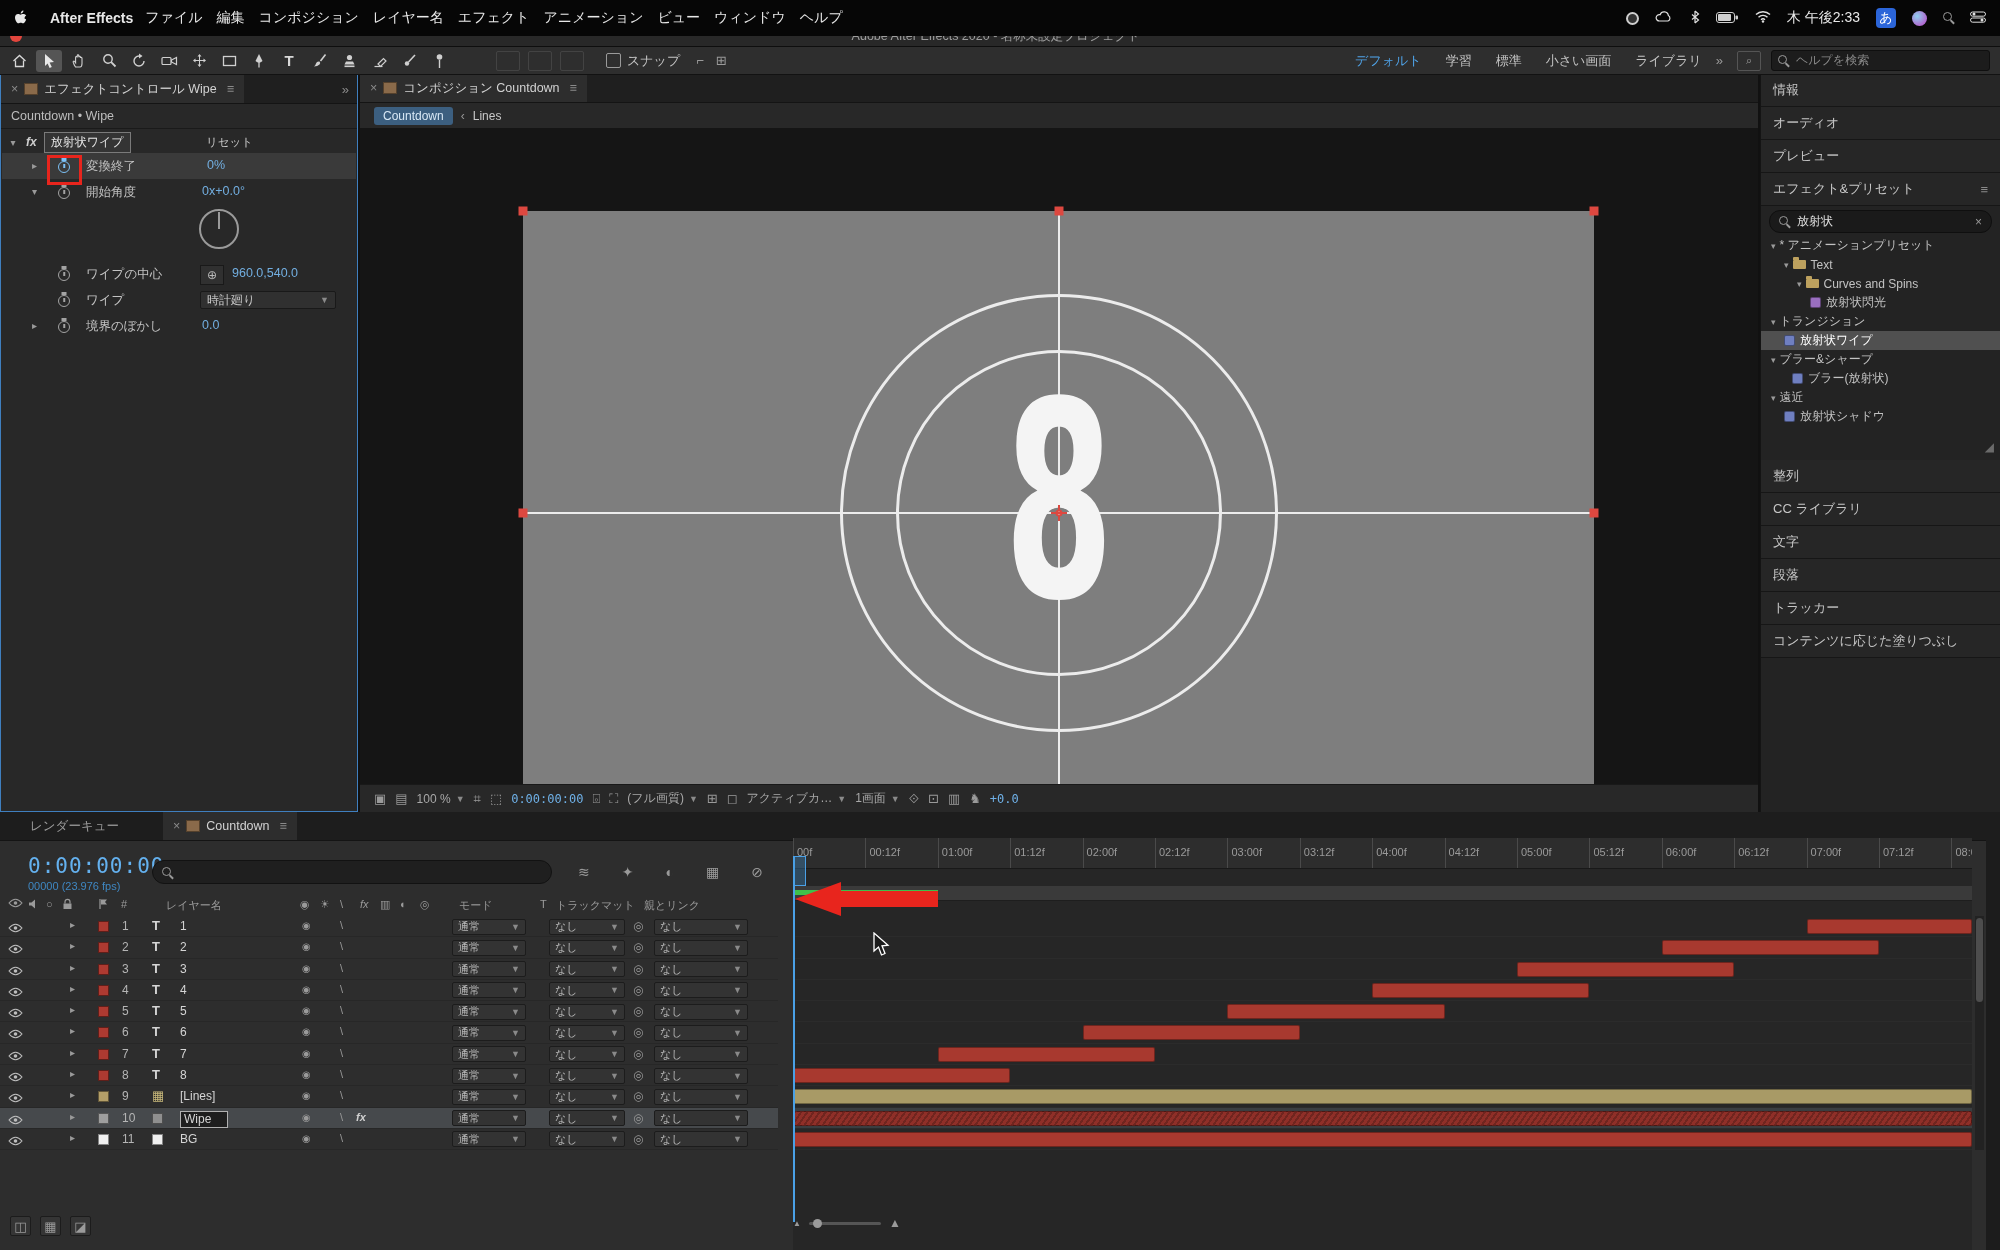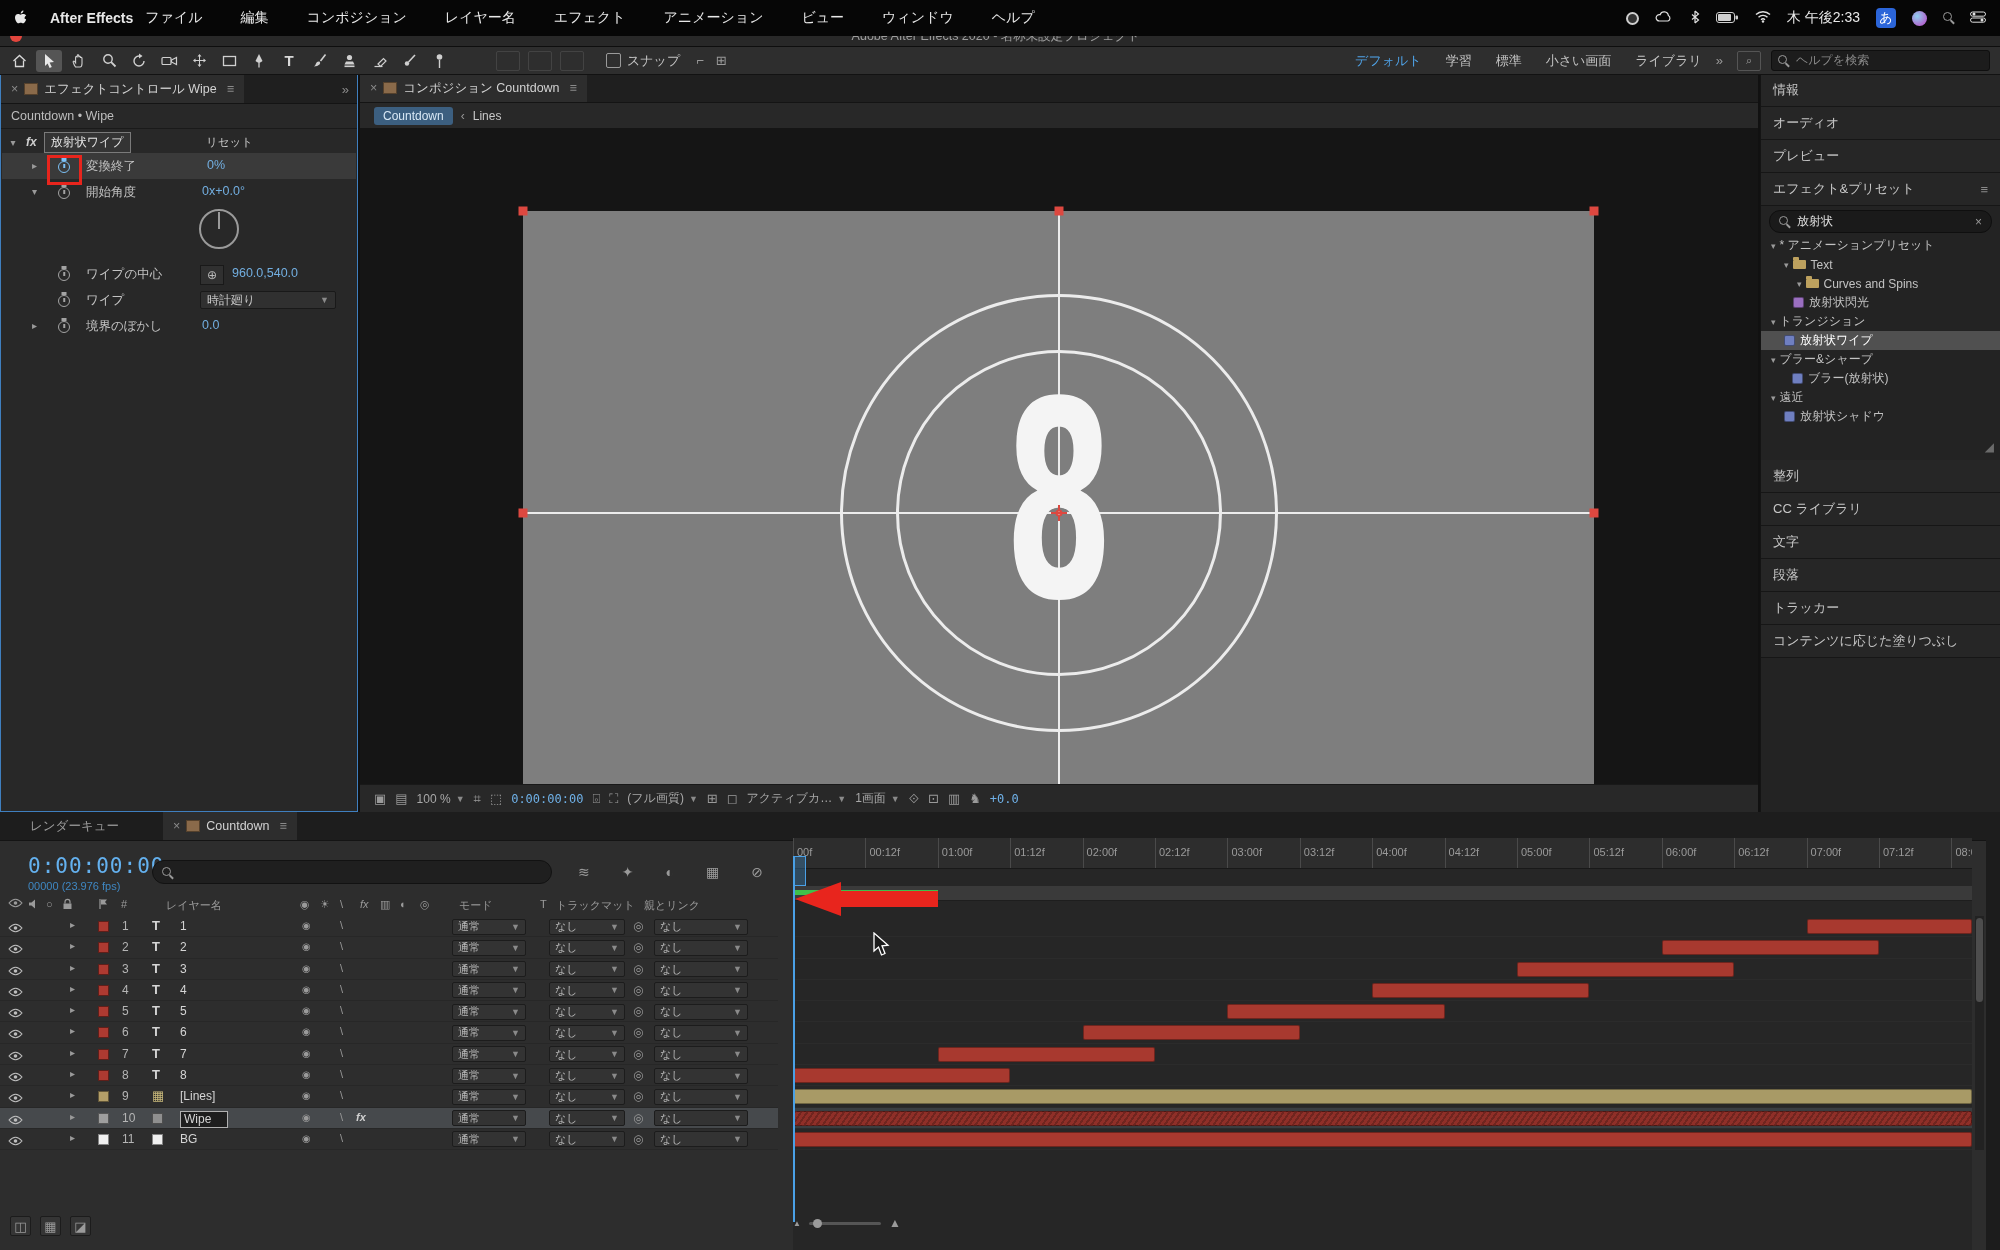--- a/index.html
+++ b/index.html
@@ -3,21 +3,21 @@
 <meta charset="utf-8">
 <style>
   html,body{margin:0;padding:0;background:#000;}
   .screen{position:relative;width:2000px;height:1250px;background:#111;overflow:hidden;
     font-family:"Liberation Sans","DejaVu Sans",sans-serif;color:#c8c8c8;font-size:13px;}
   
   .menubar{position:absolute;top:0;left:0;right:0;height:28px;background:#060606;display:flex;
     align-items:center;padding:4px 14px;gap:0;color:#e8e8e8;font-size:14px;z-index:50;}
   .menubar .apple{display:flex;align-items:center;margin-right:10px;}
   .menubar .app-name{font-weight:bold;margin:0 12px;}
-  .menu-items{display:flex;gap:38px;}
+  .menu-items{display:flex;gap:14px;}
   .menu-item{white-space:nowrap;}
   .menubar-right{margin-left:auto;display:flex;align-items:center;gap:16px;}
   .ime-badge{background:#2b65d9;color:#fff;width:20px;height:20px;border-radius:4px;display:flex;
     align-items:center;justify-content:center;font-size:13px;}
   .siri{width:15px;height:15px;border-radius:50%;background:radial-gradient(circle at 35% 35%,#8fd0f0,#b06ad0 70%);}
   .rec-dot{width:13px;height:13px;border:2px solid #cfcfcf;border-radius:50%;box-sizing:border-box;background:#333;}
   .mb-clock{white-space:nowrap;}
   
   .titlebar{position:absolute;top:26px;left:0;right:0;height:20px;background:#282828;
     border-bottom:1px solid #0e0e0e;text-align:center;line-height:20px;color:#9d9d9d;font-size:12.5px;z-index:49;}
@@ -499,21 +499,21 @@
         <div class="tree-row" style="padding-left: 23px;">
           <span class="tree-caret">▾</span>
           <span class="folder"></span>
           <span class="tree-label">Text</span>
         </div>
         <div class="tree-row" style="padding-left: 36px;">
           <span class="tree-caret">▾</span>
           <span class="folder"></span>
           <span class="tree-label">Curves and Spins</span>
         </div>
-        <div class="tree-row" style="padding-left: 32px;">
+        <div class="tree-row" style="padding-left: 49px;">
           <span class="fxicon preset"></span>
           <span class="tree-label">放射状閃光</span>
         </div>
         <div class="tree-row" style="padding-left: 10px;">
           <span class="tree-caret">▾</span>
           <span class="tree-label">トランジション</span>
         </div>
         <div class="tree-row selected" style="padding-left: 23px;">
           <span class="fxicon"></span>
           <span class="tree-label">放射状ワイプ</span>

